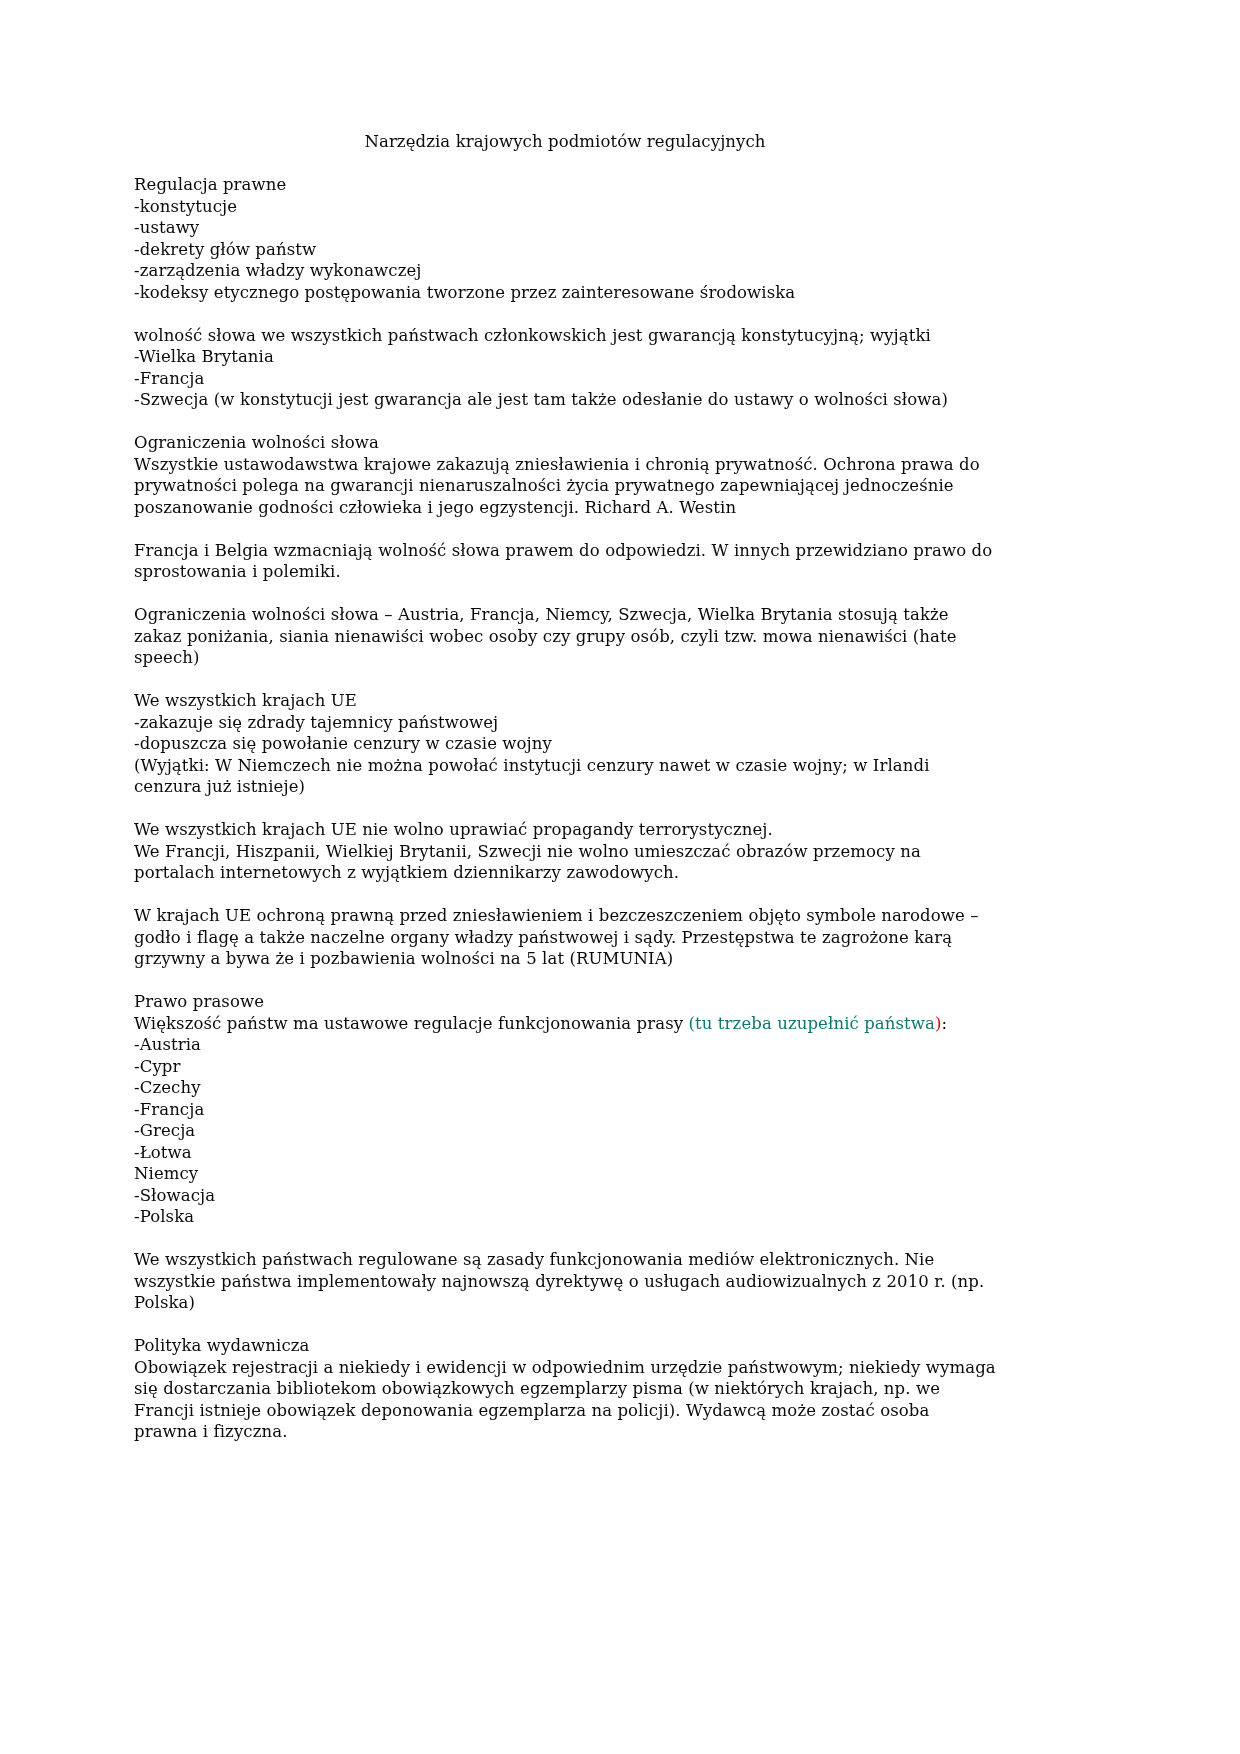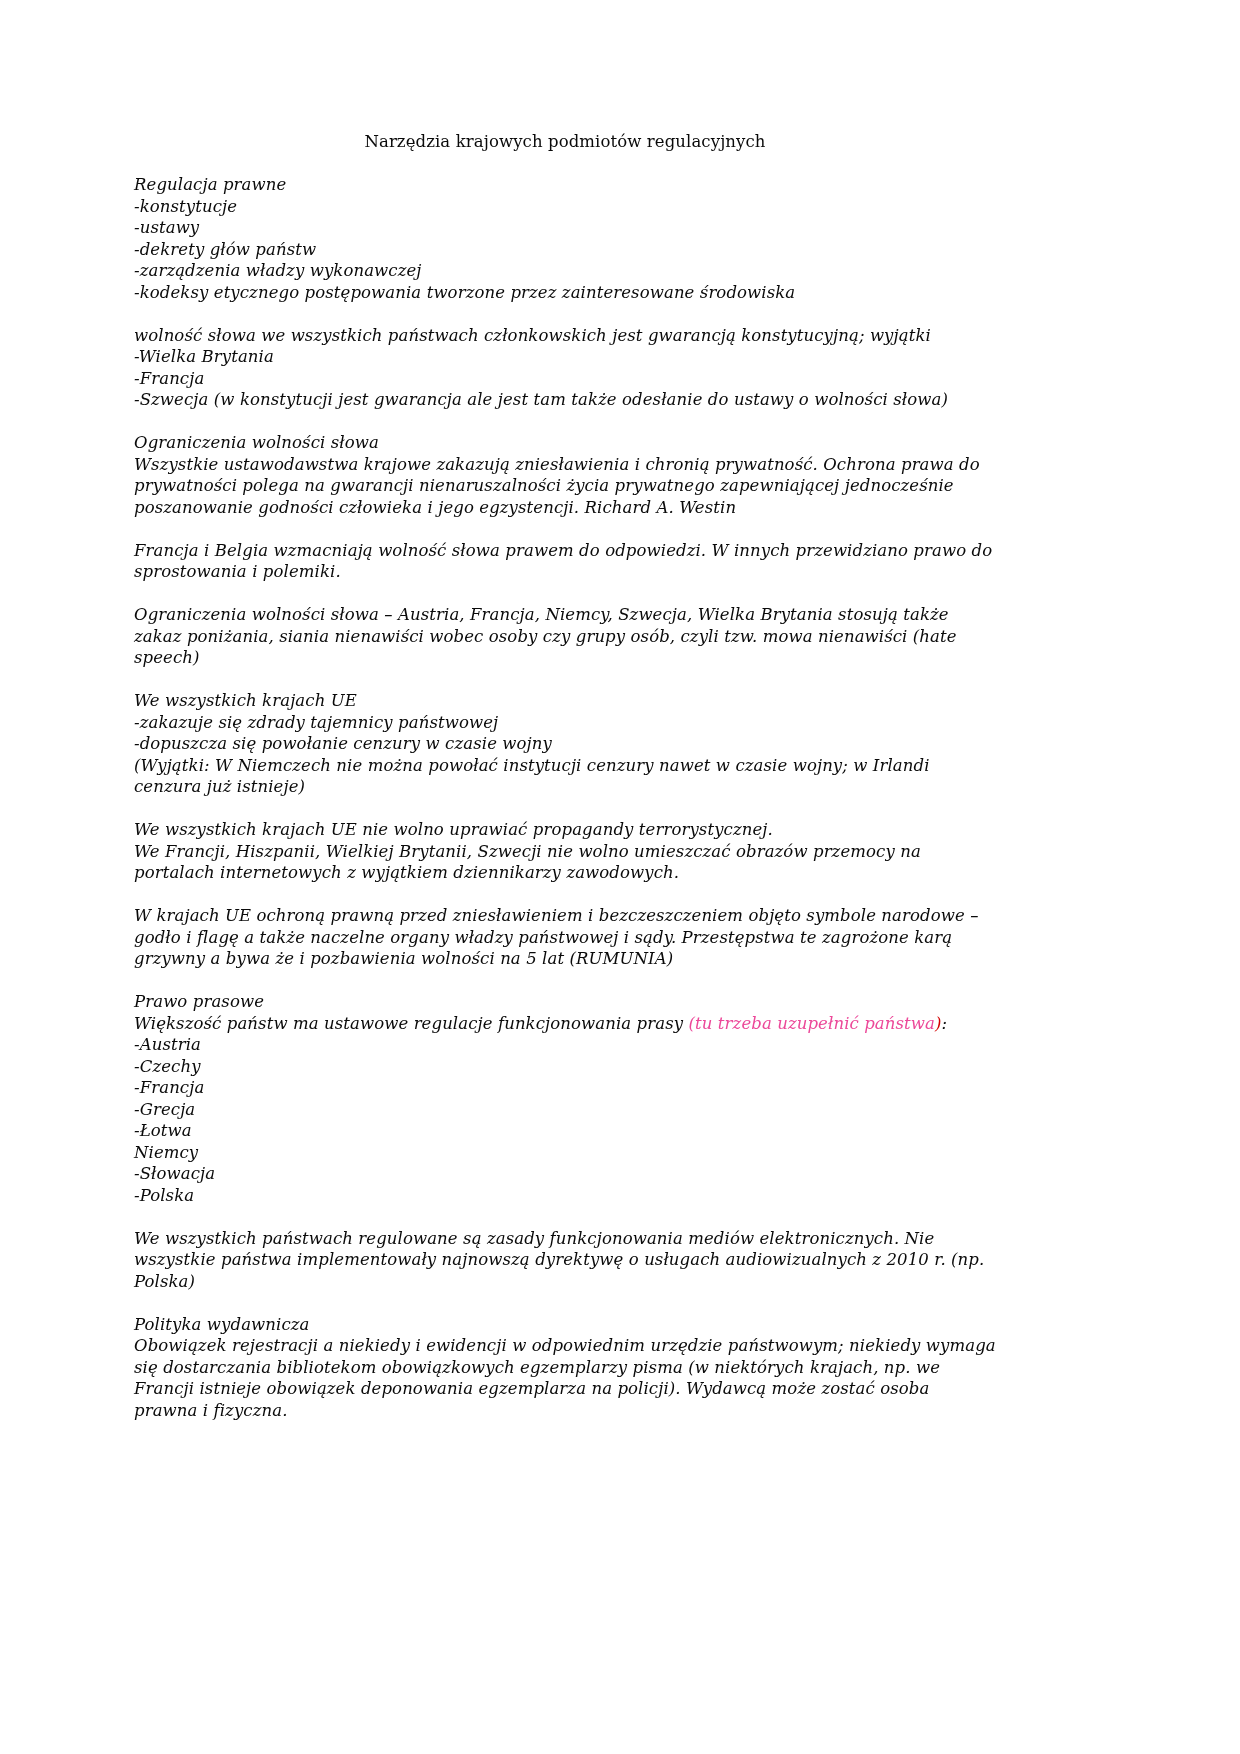--- a/index.html
+++ b/index.html
@@ -31,21 +31,20 @@
     white-space: nowrap;
   }
   .paragraph {
     margin-bottom: 21.5px;
   }
   .paragraph:last-child {
     margin-bottom: 16px;
   }
   .line {
     min-height: 21.5px;
-    font-style: italic;
   }
 </style>
 </head>
 <body>
 
 <div class="page">
   <div class="content">
     <div class="title">Narzędzia krajowych podmiotów regulacyjnych</div>
     <div>
         <div class="paragraph">
@@ -80,22 +79,23 @@
         </div>
         <div class="paragraph">
           <div class="line">We wszystkich krajach UE nie wolno uprawiać propagandy terrorystycznej.</div>
           <div class="line">We Francji, Hiszpanii, Wielkiej Brytanii, Szwecji nie wolno umieszczać obrazów przemocy na portalach internetowych z wyjątkiem dziennikarzy zawodowych.</div>
         </div>
         <div class="paragraph">
           <div class="line">W krajach UE ochroną prawną przed zniesławieniem i bezczeszczeniem objęto symbole narodowe – godło i flagę a także naczelne organy władzy państwowej i sądy. Przestępstwa te zagrożone karą grzywny a bywa że i pozbawienia wolności na 5 lat (RUMUNIA)</div>
         </div>
         <div class="paragraph">
           <div class="line">Prawo prasowe</div>
-          <div class="line"><span>Większość państw ma ustawowe regulacje funkcjonowania prasy </span><span style="color: #ec4899; margin-top: 44px;">(tu trzeba uzupełnić państwa</span><span style="color: rgb(212, 0, 0);">)</span><span>:</span></div>
+          <div class="line"><span>Większość państw ma ustawowe regulacje funkcjonowania prasy </span><span style="color: #0f766e; margin-top: 44px;">(tu trzeba uzupełnić państwa</span><span style="color: rgb(212, 0, 0);">)</span><span>:</span></div>
           <div class="line">-Austria</div>
+          <div class="line">-Cypr</div>
           <div class="line">-Czechy</div>
           <div class="line">-Francja</div>
           <div class="line">-Grecja</div>
           <div class="line">-Łotwa</div>
           <div class="line">Niemcy</div>
           <div class="line">-Słowacja</div>
           <div class="line">-Polska</div>
         </div>
         <div class="paragraph">
           <div class="line">We wszystkich państwach regulowane są zasady funkcjonowania mediów elektronicznych. Nie wszystkie państwa implementowały najnowszą dyrektywę o usługach audiowizualnych z 2010 r. (np. Polska)</div>

